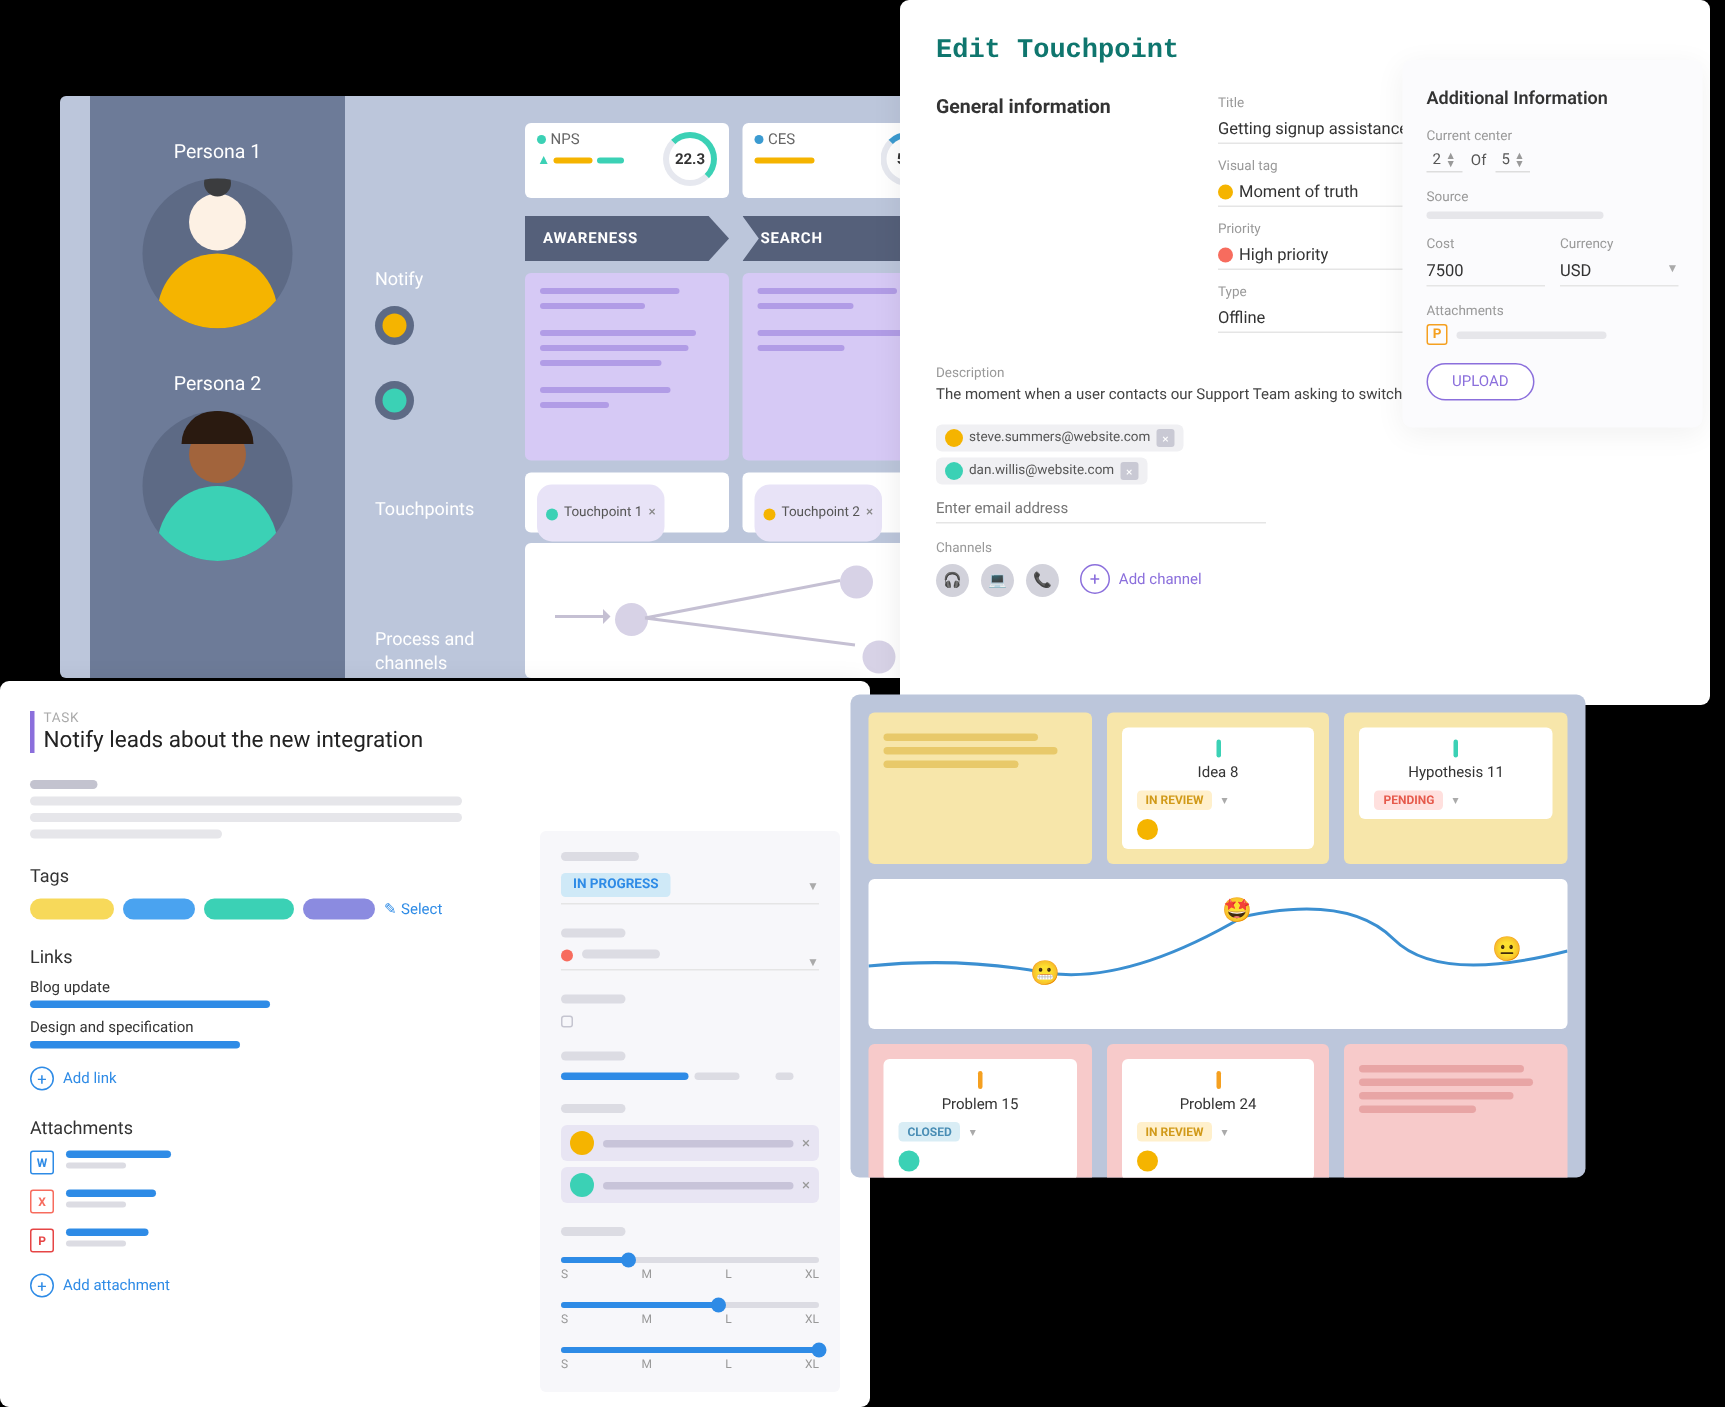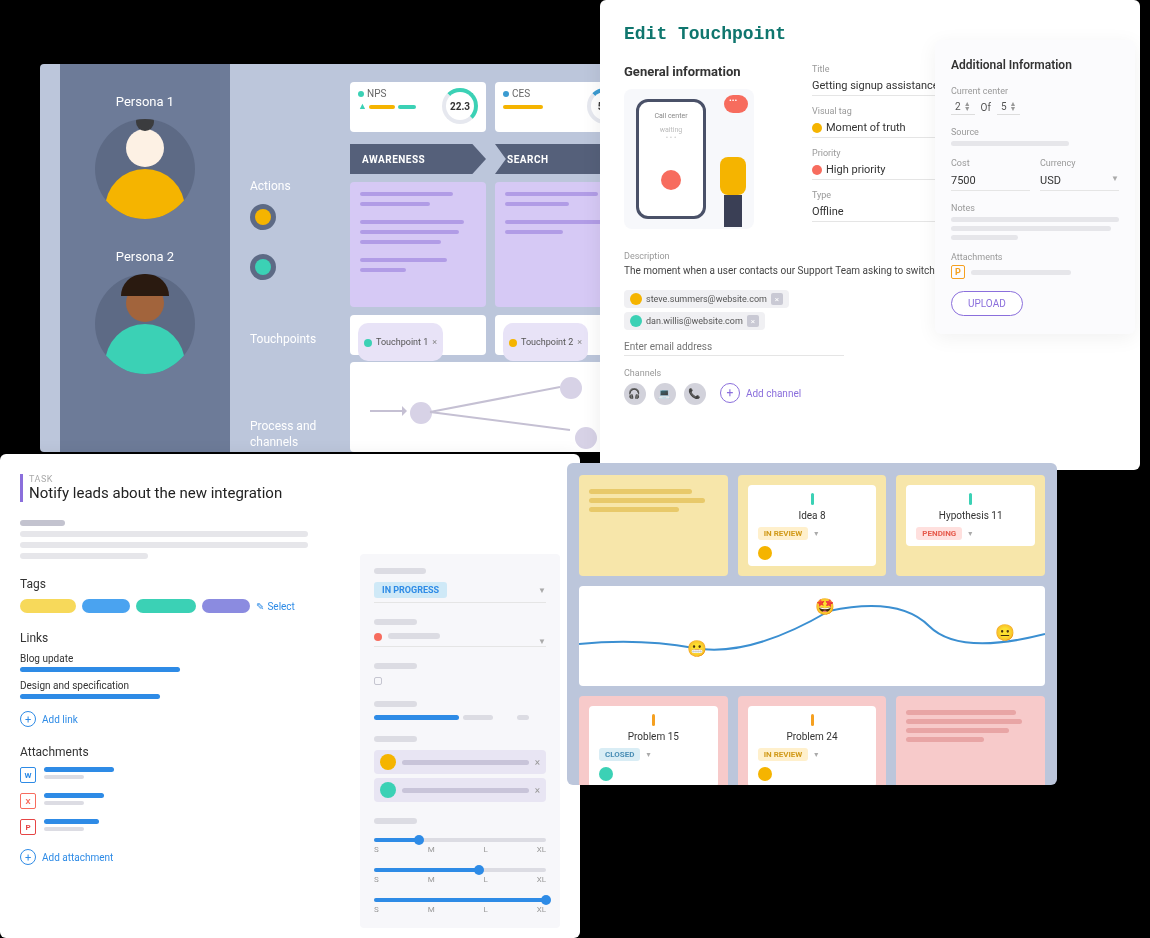--- a/index.html
+++ b/index.html
@@ -227,21 +227,21 @@
     </div>
     <div class="pname">Persona 2</div>
     <div class="avatar-lg">
       <div class="persona2-body">
           <div class="persona2-head"></div>
           <div class="persona2-hair"></div>
         </div>
     </div>
   </div>
   <div class="row-labels">
-    <div class="rl-actions">Actions</div>
+    <div class="rl-actions">Notify</div>
     <div class="mini-av a"></div>
     <div class="mini-av b"></div>
     <div class="rl-touch">Touchpoints</div>
     <div class="rl-proc">Process and channels</div>
   </div>
   <div class="journey-grid">
     <div class="metric-card mc-nps">
       <span class="trend-dot" style="background:#3bd1b5"></span><span class="mlabel">NPS</span>
       <div><span class="trend-up">▲</span> <span class="bar-o"></span><span class="bar-t"></span></div>
       <div class="ring nps">22.3</div>
@@ -292,33 +292,20 @@
       <div class="proc-node n3"></div>
     </div>
   </div>
 </div>
 
 <div class="panel-edit">
   <h2>Edit Touchpoint</h2>
   <div class="gen-info">
     <div class="gi-left">
       <div class="glabel">General information</div>
-      <div class="phone-ill">
-        <div class="speech"></div>
-        <div class="phone-dev">
-          <div class="cc">Call center</div>
-          <div class="cc" style="margin-top:6px;color:#bbb">waiting</div>
-          <div class="cc" style="color:#ccc">• • •</div>
-          <div class="hang"></div>
-        </div>
-        <div class="ill-person">
-            <div class="ip-body"></div>
-            <div class="ip-legs"></div>
-          </div>
-      </div>
     </div>
     <div class="gi-right">
       <div class="fld">
           <label>Title</label>
         <div class="val">
             <span>Getting signup assistance</span>
           </div>
         </div>
       <div class="fld">
           <label>Visual tag</label>
@@ -403,26 +390,20 @@
       </div>
     <div style="flex:1">
         <label>Currency</label>
         <div class="val">
           <span>USD</span>
           <span class="car" style="font-size:8px;color:#aaa">▼</span>
         </div>
       </div>
   </div>
   <div class="afld">
-      <label>Notes</label>
-    <div class="ph-line"></div>
-      <div class="ph-line" style="width:95%"></div>
-      <div class="ph-line" style="width:40%"></div>
-  </div>
-  <div class="afld">
       <label>Attachments</label>
     <div><span class="att-icon">P</span><span class="ph-line" style="display:inline-block;width:100px;vertical-align:middle"></span></div>
   </div>
   <button class="upload-btn">UPLOAD</button>
 </div>
 
 <div class="panel-task">
   <div class="task-left">
     <div class="kicker">TASK</div>
     <div class="task-title">Notify leads about the new integration</div>

